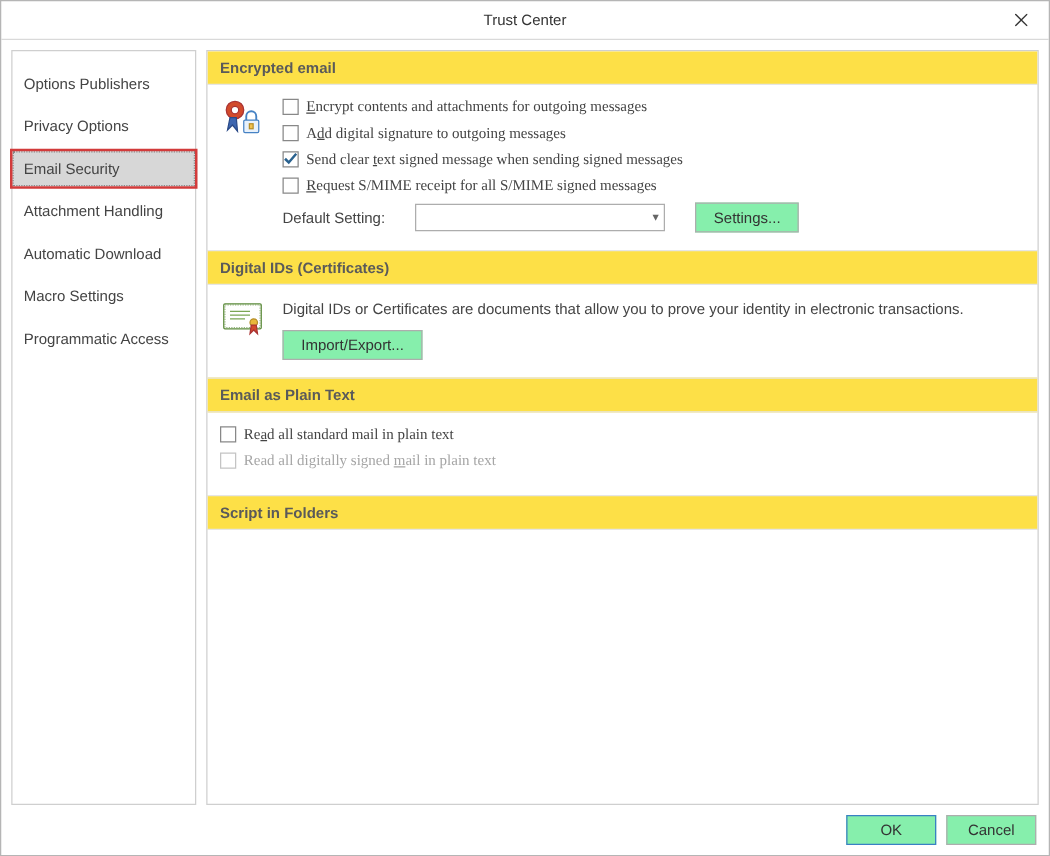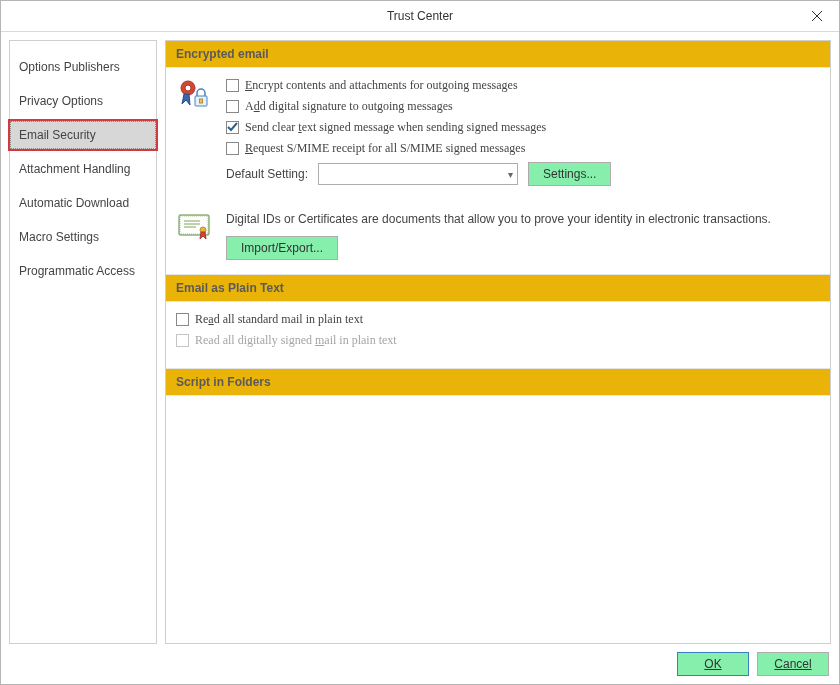--- a/index.html
+++ b/index.html
@@ -75,21 +75,21 @@
 
   
   .content {
     flex: 1;
     border: 1px solid #cfcfcf;
     box-sizing: border-box;
     padding: 0 0 0 0;
     overflow: hidden;
   }
   .section-header {
-    background: #eab308;
+    background: #fde047;
     border-top: 1px solid #e5e5e5;
     border-bottom: 1px solid #e5e5e5;
     color: #5a5a5a;
     font-weight: bold;
     font-size: 12px;
     padding: 6px 10px;
     margin: 0;
   }
   .section-header.first { border-top: none; }
   .section-body {
@@ -129,21 +129,21 @@
   .checkbox svg { display: none; width: 11px; height: 11px; }
   .checkbox.disabled { border-color: #c4c4c4; }
   .checkbox-label { color: #444; }
   .checkbox-label .u { text-decoration: underline; }
   .checkbox-label.disabled { color: #a5a5a5; }
 
   .default-row {
     display: flex;
     align-items: center;
     margin-top: 6px;
-    gap: 10px;
+    gap: 24px;
   }
   .default-row .label { white-space: nowrap; color: #444; }
   .select-box {
     flex: 0 0 200px;
     height: 22px;
     border: 1px solid #adadad;
     box-sizing: border-box;
     display: flex;
     align-items: center;
     justify-content: flex-end;
@@ -177,21 +177,20 @@
     gap: 8px;
     padding: 0 10px;
     box-sizing: border-box;
     border-top: 0px;
   }
   .footer .ok {
     border: 1px solid #3a80c4;
   }
   .footer button {
     min-width: 72px;
-    text-decoration: underline;
   }
 
   
   .encr-icon { width: 32px; height: 32px; }
   .cert-icon { width: 32px; height: 32px; }
 
 </style>
 </head>
 <body>
 
@@ -258,20 +257,21 @@
             <span class="label"><span style="text-decoration:none">Default Setting:</span></span>
             <div class="select-box">
               <span></span>
               <span class="chev">▾</span>
             </div>
             <button class="ms-btn"><span><span class="u">S</span>ettings...</span></button>
           </div>
         </div>
       </div>
 
+      <div class="section-header">Digital IDs (Certificates)</div>
       <div class="section-body with-icon">
         <div class="icon-col">
           <svg class="cert-icon" viewBox="0 0 32 32">
             <rect x="1" y="5" width="30" height="20" rx="1" fill="#fff" stroke="#5b8a3a" stroke-width="1"></rect>
             <rect x="2" y="6" width="28" height="18" fill="none" stroke="#5b8a3a" stroke-width="0.5" stroke-dasharray="1 1"></rect>
             <line x1="6" y1="11" x2="22" y2="11" stroke="#7aa653"></line>
             <line x1="6" y1="14" x2="22" y2="14" stroke="#7aa653"></line>
             <line x1="6" y1="17" x2="18" y2="17" stroke="#7aa653"></line>
             <circle cx="25" cy="20" r="3" fill="#e8b83a" stroke="#b58e28"></circle>
             <path d="M23 22 L22 29 L25 26 L28 29 L27 22 Z" fill="#d24a2b" stroke="#a33"></path>

